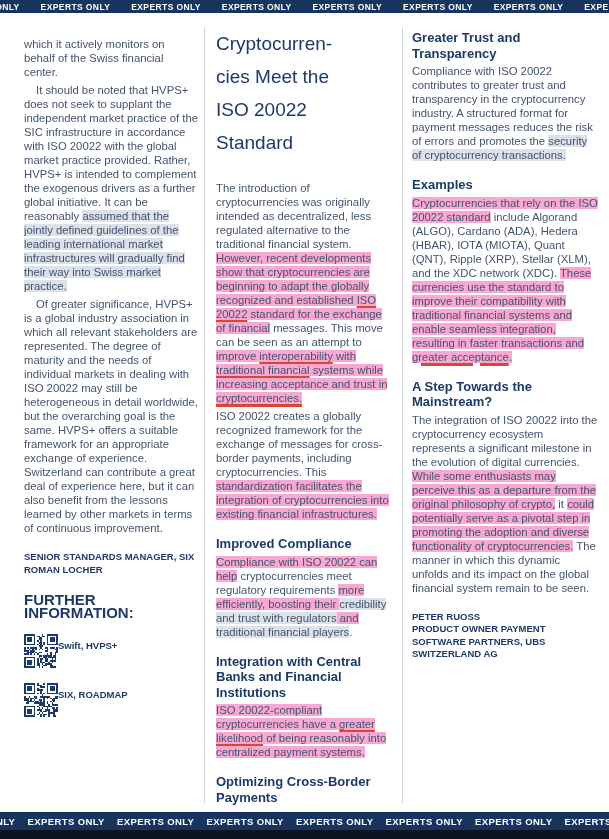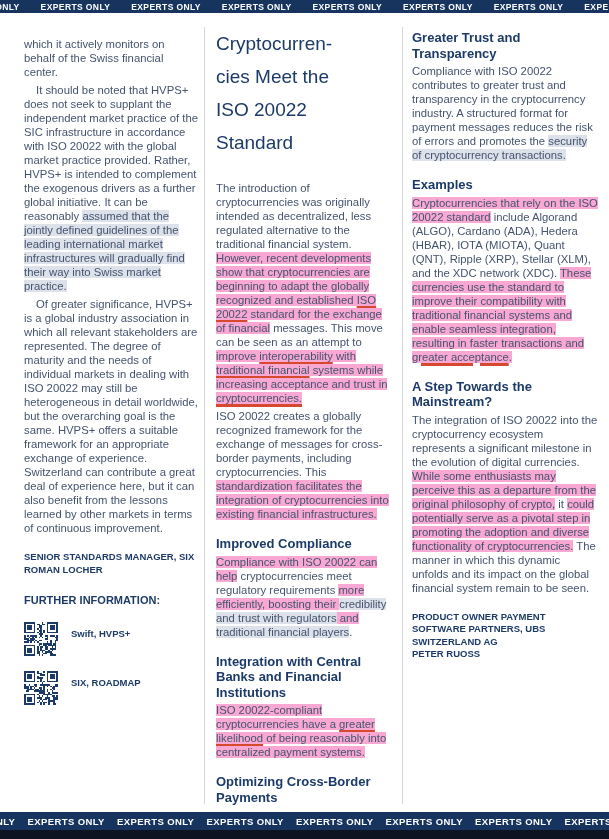--- a/index.html
+++ b/index.html
@@ -34,22 +34,22 @@
   h1{font-size:19px;line-height:33px;font-weight:400;color:#1c3a68;margin:0 0 22px 0;}
   h3{font-size:13px;line-height:15.5px;font-weight:bold;color:#1c3a68;margin:15px 0 3px 0;}
   .col > h3:first-child{margin-top:0;}
   .hlspan{box-decoration-break:clone;-webkit-box-decoration-break:clone;}
   .hl-yellow{background:#f9a8d4;margin-top:19px;}
   .hl-gray{background:#dce1ea;}
   .redline{text-decoration:underline;text-decoration-color:#d7492e;
            text-decoration-thickness:2.5px;text-underline-offset:2px;}
 
   .author{font-size:9.5px;line-height:12.5px;font-weight:bold;color:#1c3a68;margin-top:16px;}
-  .further{font-size:11px;line-height:12.5px;font-weight:bold;color:#1c3a68;margin-top:18px;}
-  .qr-row{display:flex;gap:13px;margin-top:15px;}
+  .further{font-size:15px;line-height:12.5px;font-weight:bold;color:#1c3a68;margin-top:18px;}
+  .qr-row{display:flex;margin-top:15px;}
   .qr-row svg{flex:none;}
   .qr-label{font-size:9.5px;font-weight:bold;color:#1c3a68;margin-top:6px;}
 </style>
 </head>
 <body>
 
 <div class="page">
 
   <div class="bar top">
     <div class="bar-inner">
@@ -390,22 +390,22 @@
       <h3><span>Greater Trust and Transparency</span></h3>
       <p class="body"><span>Compliance with ISO 20022 contributes to greater trust and transparency in the cryptocurrency industry. A structured format for payment messages reduces the risk of errors and promotes the </span><span class="hlspan hl-gray">security of cryptocurrency transactions.</span></p>
 
       <h3><span>Examples</span></h3>
       <p class="body"><span class="hlspan hl-yellow">Cryptocurrencies that rely on the ISO 20022 standard</span><span> include Algorand (ALGO), Cardano (ADA), Hedera (HBAR), IOTA (MIOTA), Quant (QNT), Ripple (XRP), Stellar (XLM), and the XDC network (XDC). </span><span class="hlspan hl-yellow">These currencies use the standard to improve their compatibility with traditional financial systems and enable seamless integration, resulting in faster transactions and </span><span class="hlspan hl-yellow redline">greater acceptance</span><span class="hlspan hl-yellow">.</span></p>
 
       <h3><span>A Step Towards the Mainstream?</span></h3>
       <p class="body"><span>The integration of ISO 20022 into the cryptocurrency ecosystem represents a significant milestone in the evolution of digital currencies. </span><span class="hlspan hl-yellow">While some enthusiasts may perceive this as a departure from the original philosophy of crypto,</span><span> it </span><span class="hlspan hl-yellow">could potentially serve as a pivotal step in promoting the adoption and diverse functionality of cryptocurrencies.</span><span> The manner in which this dynamic unfolds and its impact on the global financial system remain to be seen.</span></p>
 
       <div class="author">
+        <div>PETER RUOSS</div>
         <div style="max-width:170px;">PRODUCT OWNER PAYMENT SOFTWARE PARTNERS, UBS SWITZERLAND AG</div>
-        <div>PETER RUOSS</div>
       </div>
     </div>
 
   </div>
 
   <div class="bar bottom">
     <div class="bar-inner">
         <span>EXPERTS ONLY</span>
         <span>EXPERTS ONLY</span>
         <span>EXPERTS ONLY</span>

